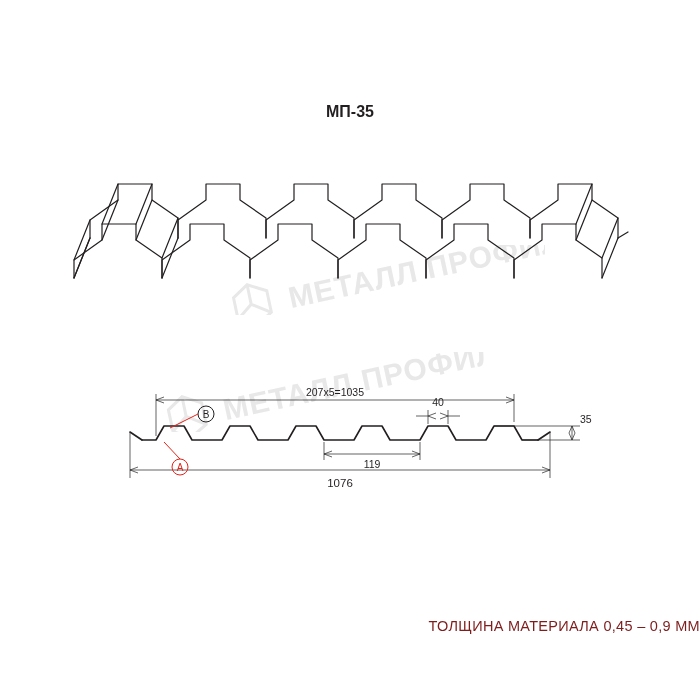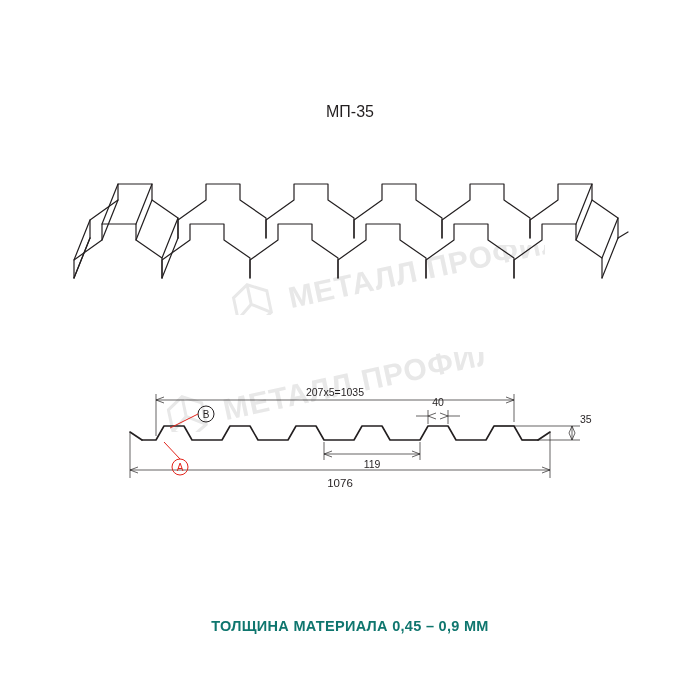--- a/index.html
+++ b/index.html
@@ -32,33 +32,33 @@
     letter-spacing: 0.5px;
     color: #231f20;
   }
   .subtitle {
     position: absolute;
     left: 0;
     top: 103px;
     width: 700px;
     text-align: center;
     font-size: 16px;
-    font-weight: normal;
+    font-weight: bold;
     color: #231f20;
   }
   .footer-note {
     position: absolute;
     left: 0;
     top: 618px;
     width: 700px;
-    text-align: center;
+    text-align: right;
     font-size: 14.5px;
-    font-weight: bold;
+    font-weight: normal;
     letter-spacing: 0.3px;
-    color: #0f766e;
+    color: #7f1d1d;
   }
   .iso-wrap {
     position: absolute;
     left: 60px;
     top: 160px;
     width: 580px;
     height: 160px;
   }
   .section-wrap {
     position: absolute;

